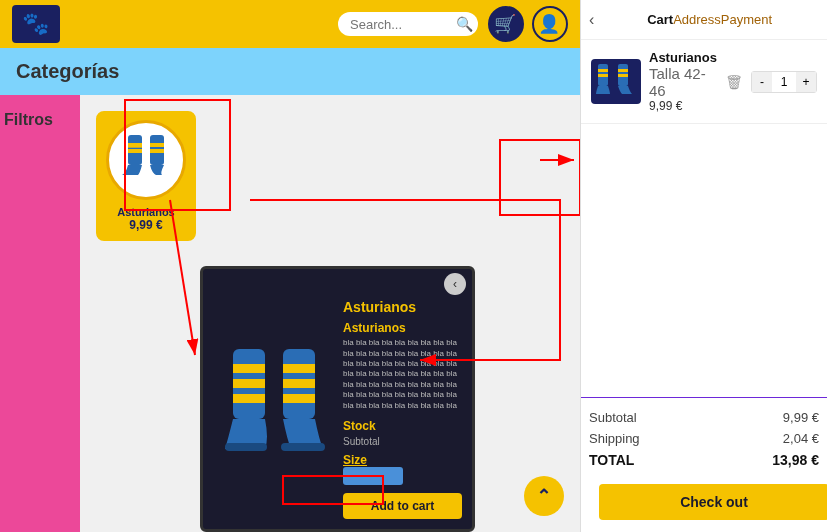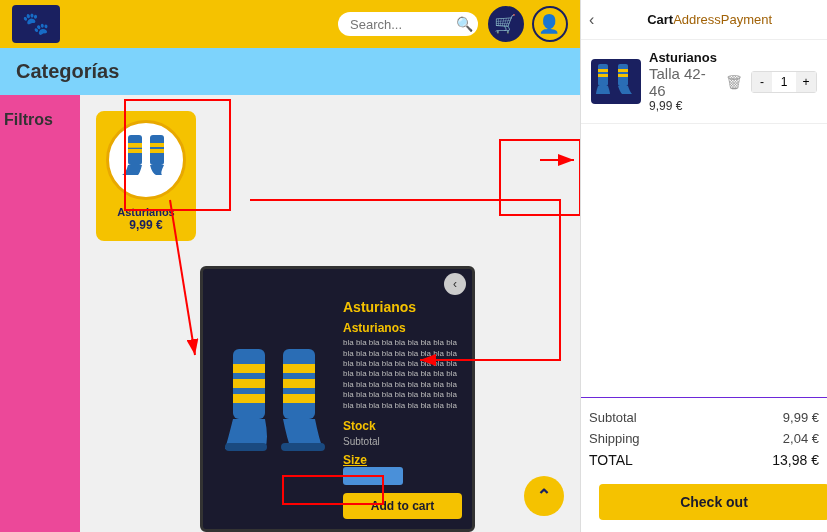--- a/index.html
+++ b/index.html
@@ -435,21 +435,21 @@
 
     .summary-row {
       display: flex;
       justify-content: space-between;
       margin-bottom: 6px;
       font-size: 13px;
       color: #444;
     }
 
     .summary-row.total {
-      font-weight: normal;
+      font-weight: bold;
       color: #111;
       font-size: 14px;
     }
 
     .checkout-btn {
       width: 100%;
       background: #f5c200;
       color: #1a1a2e;
       border: none;
       border-radius: 4px;

